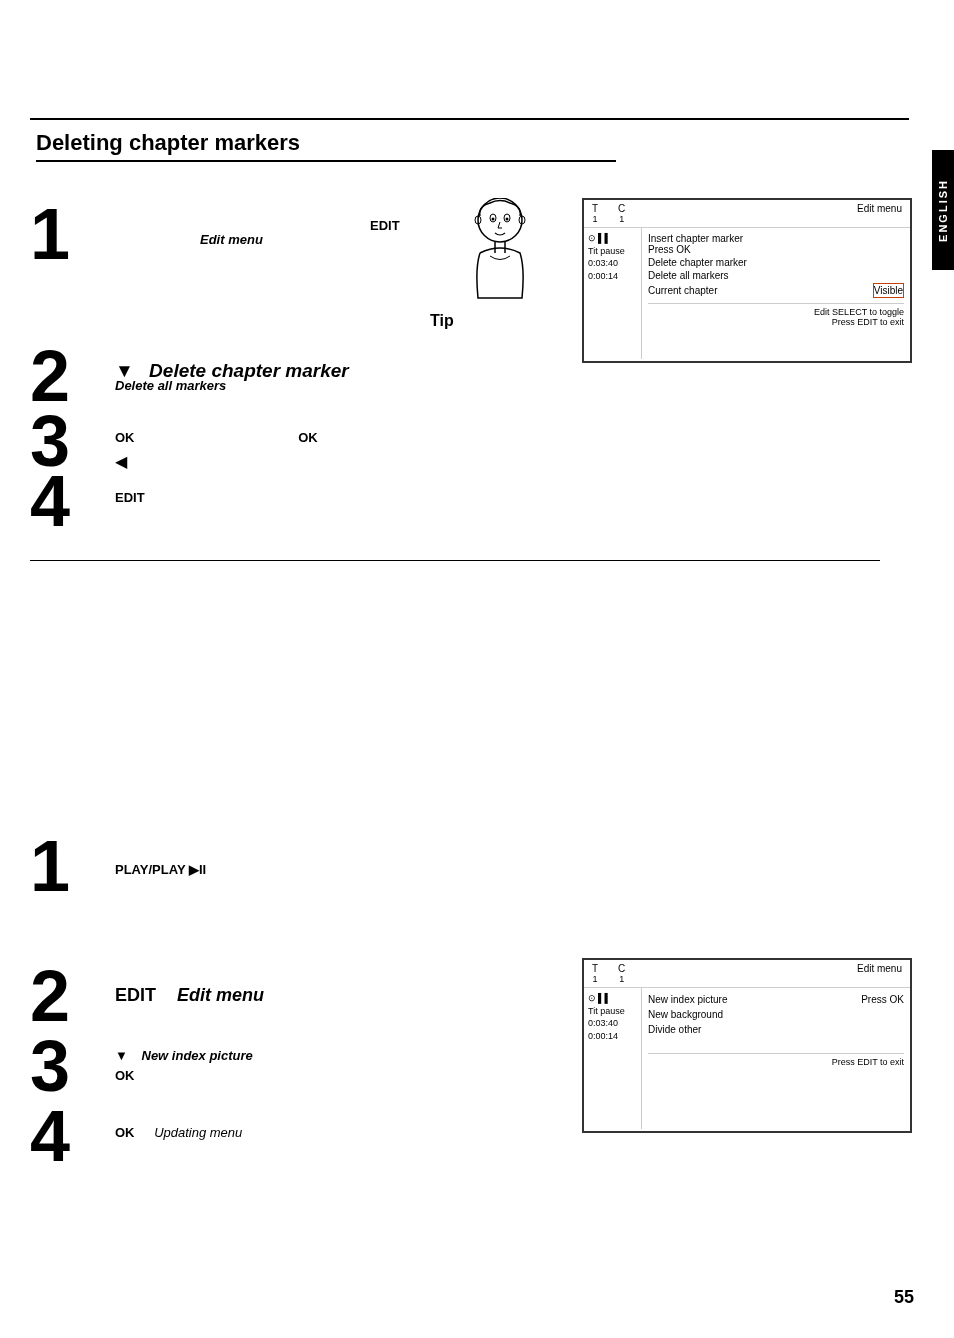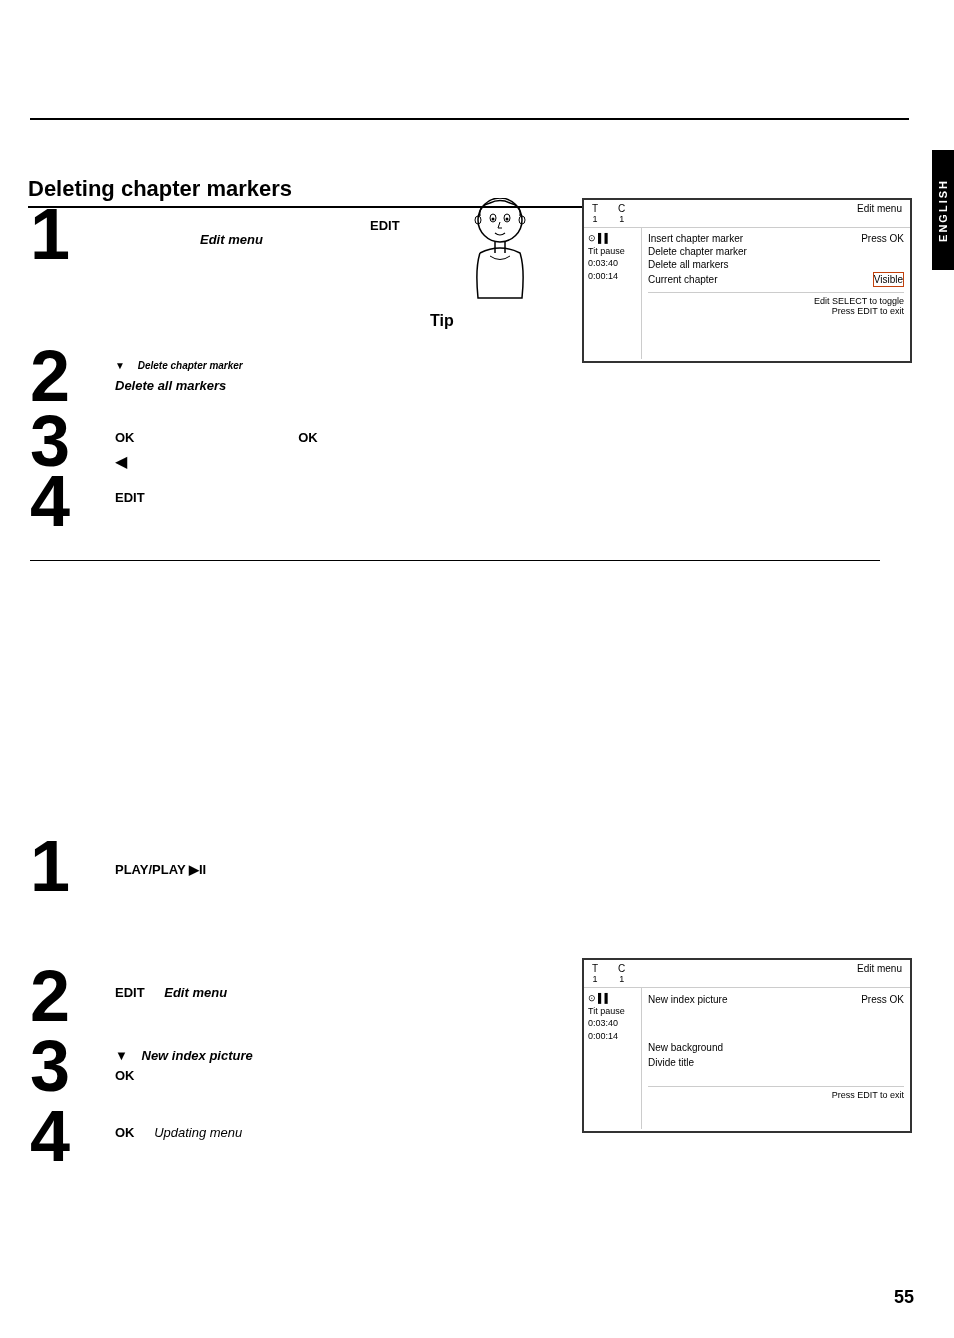--- a/index.html
+++ b/index.html
@@ -56,23 +56,22 @@
     .section-title {
       position: absolute;
       font-size: 22px;
       font-weight: bold;
       border-bottom: 2px solid #000;
       padding-bottom: 4px;
     }
 
     .section-title-1 {
       top: 130px;
-      left: 28px;
+      left: 36px;
       width: 580px;
-      margin-top: 46px;
     }
 
     
     .step-num {
       position: absolute;
       font-size: 72px;
       font-weight: bold;
       color: #000;
       line-height: 1;
     }
@@ -201,21 +200,21 @@
     <div style="display:flex; height:calc(100% - 30px);">
 
       <div style="width:58px; border-right:1px solid #ccc; padding:4px; font-size:9px; line-height:1.4;">
         <div>⊙ ▌▌</div>
         <div>Tit pause</div>
         <div>0:03:40</div>
         <div>0:00:14</div>
       </div>
 
       <div style="flex:1; padding:4px 6px; font-size:10px;">
-        <div style="display:flex; justify-content:space-between; padding:1px 0;">
+        <div style="display:flex; justify-content:space-between; padding:1px 0;flex-direction:column;">
           <span>Insert chapter marker</span>
           <span>Press OK</span>
         </div>
         <div style="padding:1px 0;">
           <span>Delete chapter marker</span>
         </div>
         <div style="padding:1px 0;">
           <span>Delete all markers</span>
         </div>
         <div style="display:flex; justify-content:space-between; padding:1px 0; align-items:center;">
@@ -224,21 +223,21 @@
         </div>
         <div style="text-align:right; font-size:9px; margin-top:4px; border-top:1px solid #ccc; padding-top:3px;">
           <div>Edit SELECT to toggle</div>
           <div>Press EDIT to exit</div>
         </div>
       </div>
     </div>
   </div>
 
   <div class="step-num step2-num">2</div>
-  <div style="position:absolute; top:360px; left:115px; font-size:10px;">
+  <div style="position:absolute; top:360px; left:115px; font-size:19px;">
     <span>▼</span>
     <span style="font-weight:bold; font-style:italic; margin-left:10px;">Delete  chapter  marker</span>
   </div>
   <div style="position:absolute; top:378px; left:115px; font-weight:bold; font-style:italic; font-size:13px;">Delete  all  markers</div>
 
   <div class="step-num step3-num">3</div>
   <div style="position:absolute; top:430px; left:115px; font-size:13px;">
     <span style="font-weight:bold;">OK</span>
     <span style="margin:0 80px;"></span>
     <span style="font-weight:bold;">OK</span>
@@ -248,21 +247,21 @@
   <div class="step-num step4-num">4</div>
   <div style="position:absolute; top:490px; left:115px; font-weight:bold; font-size:13px;">EDIT</div>
 
   <div class="divider-line" style="top:560px; left:30px; width:850px;"></div>
 
 
   <div class="step-num step1b-num">1</div>
   <div style="position:absolute; top:862px; left:115px; font-weight:bold; font-size:13px;">PLAY/PLAY ▶II</div>
 
   <div class="step-num step2b-num">2</div>
-  <div style="position:absolute; top:985px; left:115px; font-size:13px;">
+  <div style="position:absolute; top:985px; left:115px; font-size:18px;">
     <span style="font-weight:bold;">EDIT</span>
     <span style="margin:0 8px;"></span>
     <span style="font-weight:bold; font-style:italic;">Edit  menu</span>
   </div>
 
   <div class="step-num step3b-num">3</div>
   <div style="position:absolute; top:1048px; left:115px; font-size:13px;">
     <span>▼</span>
     <span style="font-weight:bold; font-style:italic; margin-left:10px;">New index picture</span>
   </div>
@@ -298,25 +297,25 @@
         <div>Tit pause</div>
         <div>0:03:40</div>
         <div>0:00:14</div>
       </div>
 
       <div style="flex:1; padding:4px 6px; font-size:10px;">
         <div style="display:flex; justify-content:space-between; padding:2px 0;">
           <span>New index picture</span>
           <span>Press OK</span>
         </div>
-        <div style="padding:2px 0;margin-top:33px;">
+        <div style="padding:2px 0;">
           <span>New background</span>
         </div>
         <div style="padding:2px 0;">
-          <span>Divide title</span>
+          <span>Divide other</span>
         </div>
         <div style="text-align:right; font-size:9px; margin-top:16px; border-top:1px solid #ccc; padding-top:3px;">
           <span>Press EDIT to exit</span>
         </div>
       </div>
     </div>
   </div>
 
   <div class="page-number">55</div>
 

